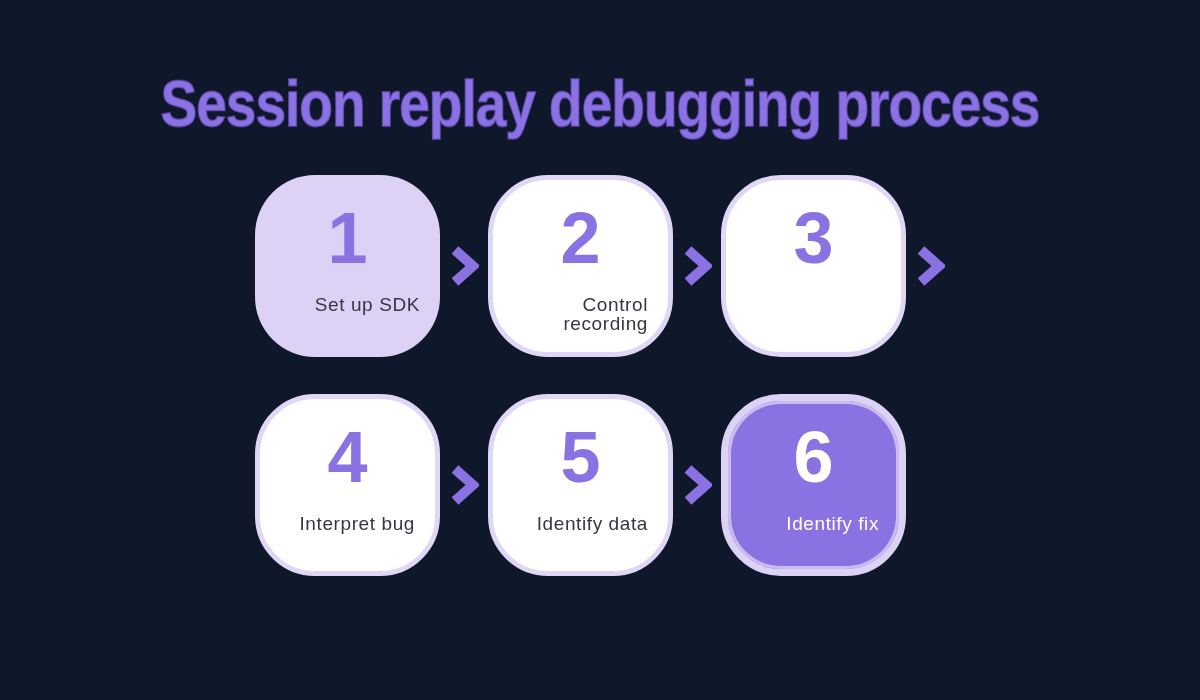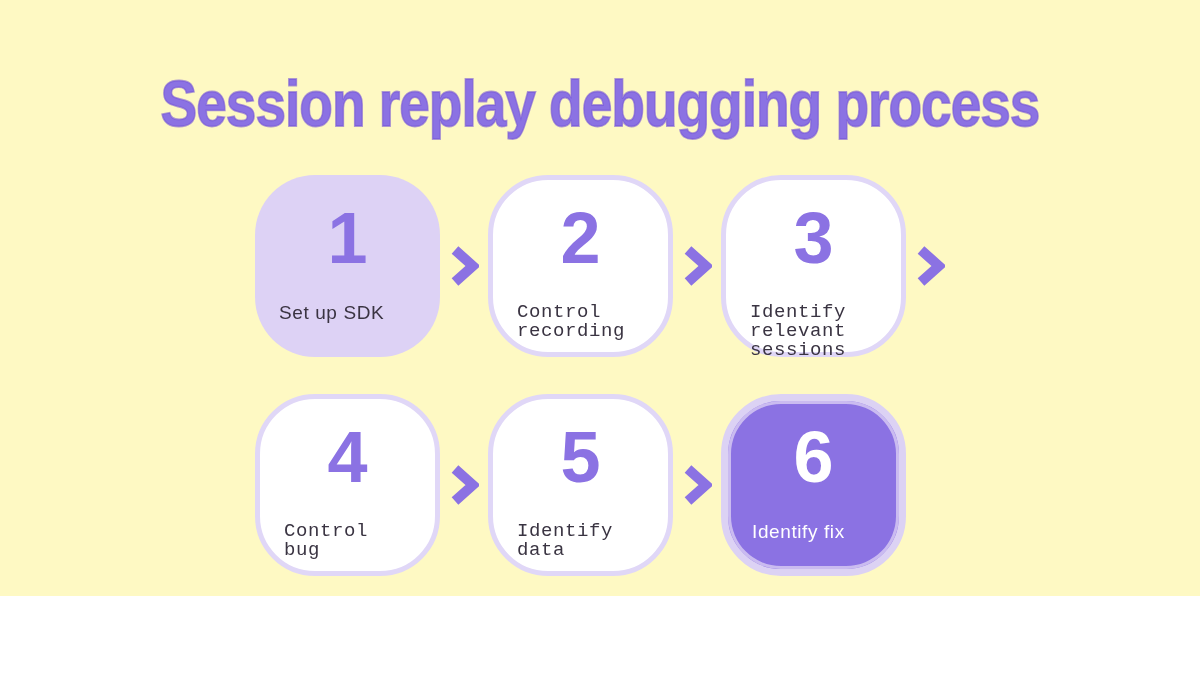--- a/index.html
+++ b/index.html
@@ -7,22 +7,22 @@
     padding: 0;
     width: 1200px;
     height: 700px;
     background: #ffffff;
     overflow: hidden;
     font-family: "Liberation Sans", sans-serif;
   }
   .stage {
     position: relative;
     width: 1200px;
-    height: 596px;
-    background: #fef9c3;
+    height: 700px;
+    background: #0f172a;
   }
   .title {
     position: absolute;
     top: 72px;
     left: 0;
     width: 1200px;
     text-align: center;
     font-size: 55px;
     font-weight: 800;
     letter-spacing: -1px;
@@ -76,30 +76,29 @@
     justify-content: center;
     font-size: 72px;
     font-weight: 700;
     color: #8b72e3;
   }
   .cell.outline .num { top: -5px; }
   .cell.solid .num { color: #ffffff; top: -7px; }
   .label {
     position: absolute;
     top: 120px;
-    left: 24px;
+    left: 3px;
     right: 20px;
-    text-align: left;
+    text-align: right;
     font-size: 19px;
     line-height: 1.0;
     letter-spacing: 0.6px;
     color: #3a3442;
-    margin-top: 8px;
   }
-  .cell.outline .label { top: 115px; font-family: Liberation Mono, monospace; }
+  .cell.outline .label { top: 115px; }
   .cell.solid .label { color: #ffffff; top: 113px; }
   .chev {
     width: 30px;
     height: 44px;
     margin: 0 9px;
     flex: none;
     align-self: center;
   }
   .chev svg { display: block; width: 30px; height: 44px; }
 </style>
@@ -131,36 +130,35 @@
       </div>
 
       <div class="chev">
         <svg viewBox="0 0 30 44" xmlns="http://www.w3.org/2000/svg">
           <path d="M6 6 L24 22 L6 38" stroke="#8b72e3" stroke-width="10" fill="none" stroke-linecap="butt" stroke-linejoin="miter"></path>
         </svg>
       </div>
 
       <div class="cell outline">
         <div class="num">3</div>
-        <div class="label">Identify relevant sessions</div>
       </div>
 
       <div class="chev">
         <svg viewBox="0 0 30 44" xmlns="http://www.w3.org/2000/svg">
           <path d="M6 6 L24 22 L6 38" stroke="#8b72e3" stroke-width="10" fill="none" stroke-linecap="butt" stroke-linejoin="miter"></path>
         </svg>
       </div>
 
     </div>
 
     <div class="row">
 
       <div class="cell outline">
         <div class="num">4</div>
-        <div class="label">Control bug</div>
+        <div class="label">Interpret bug</div>
       </div>
 
       <div class="chev">
         <svg viewBox="0 0 30 44" xmlns="http://www.w3.org/2000/svg">
           <path d="M6 6 L24 22 L6 38" stroke="#8b72e3" stroke-width="10" fill="none" stroke-linecap="butt" stroke-linejoin="miter"></path>
         </svg>
       </div>
 
       <div class="cell outline">
         <div class="num">5</div>

